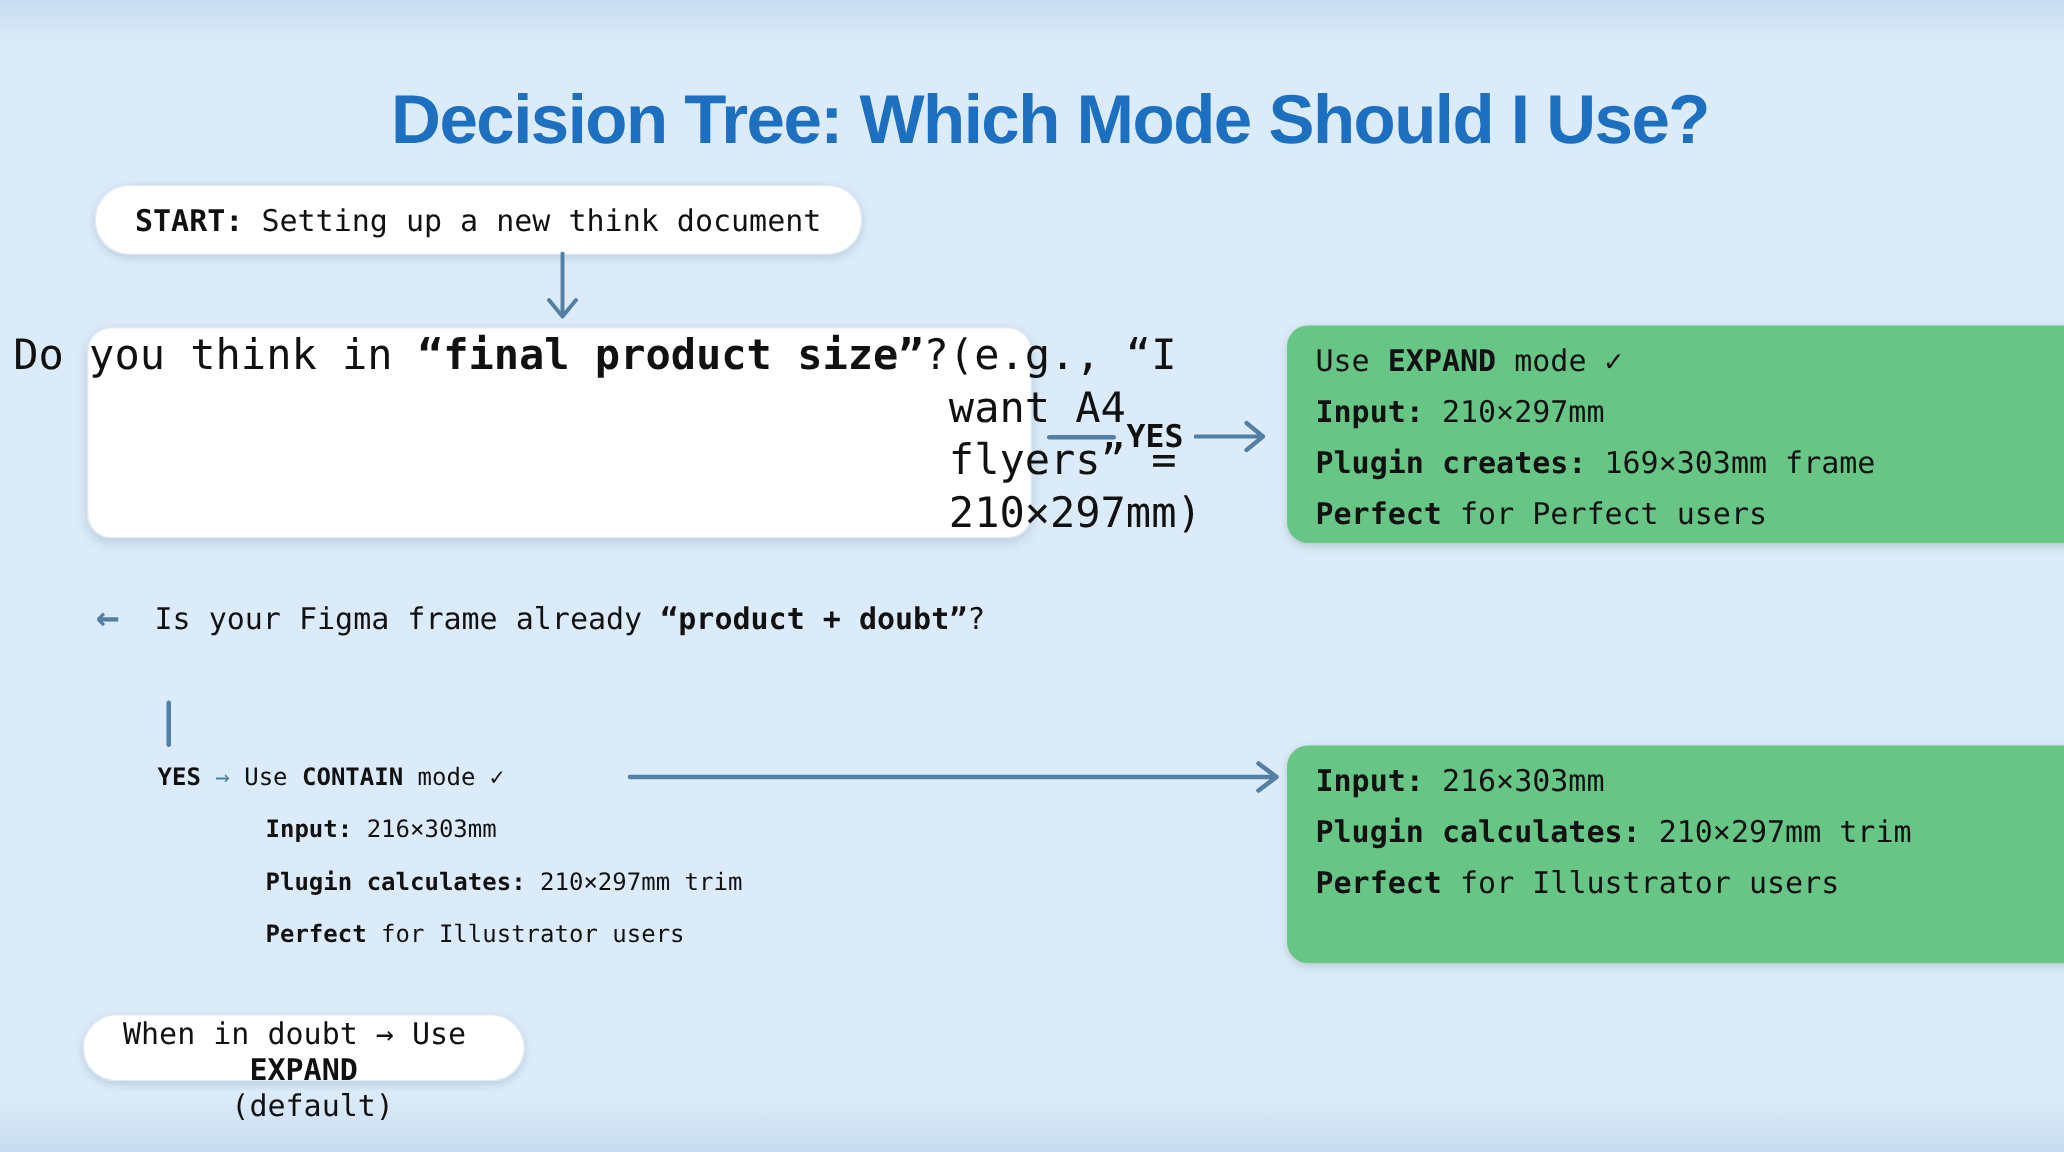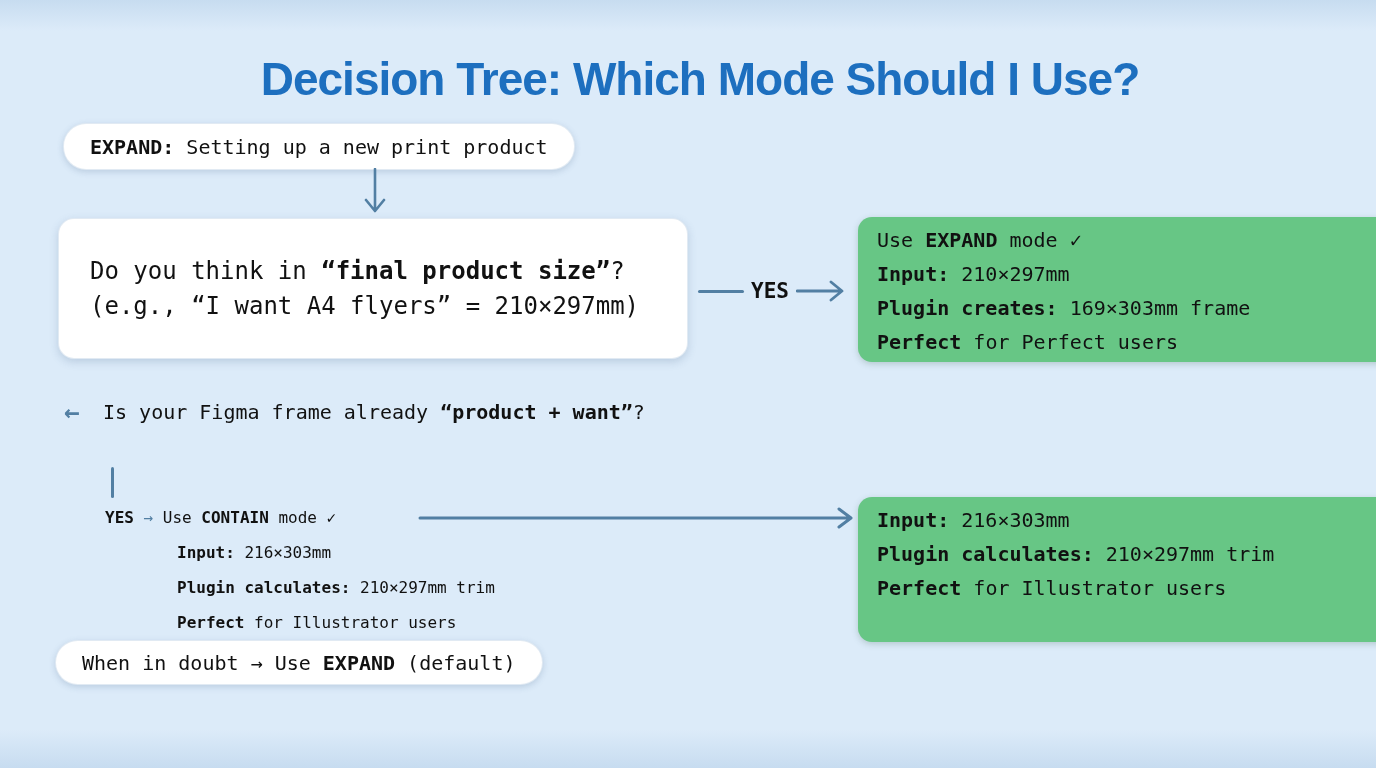--- a/index.html
+++ b/index.html
@@ -15,28 +15,28 @@
     font-size:46px; font-weight:bold; letter-spacing:-1px;
     color: var(--title,#1d6fbf);
   }
   .pill {
     position:absolute; background:var(--card,#ffffff); border-radius:23px;
     display:flex; align-items:center; padding:0 26px; font-size:20px;
     box-shadow:0 2px 6px rgba(70,100,140,.22);
     border:1px solid rgba(170,195,220,.35);
   }
   .pill.start { left:63px; top:123px; height:45px; }
-  .pill.note  { left:55px; top:640px; height:43px; }
+  .pill.note  { left:55px; top:676px; height:43px;flex-direction:column; }
   .card {
     position:absolute; left:58px; top:218px; width:630px; height:141px;
     background:var(--card,#ffffff); border-radius:16px;
     box-shadow:0 3px 8px rgba(70,100,140,.22);
     border:1px solid rgba(170,195,220,.35);
-    display:flex; flex-direction:column; justify-content:center;
-    padding-left:31px; box-sizing:border-box; font-size:24px; line-height:35px;
+    display:flex; flex-direction:row; justify-content:center;
+    padding-left:64px; box-sizing:border-box; font-size:28px; line-height:35px;
   }
   .result-box {
     position:absolute; left:858px; width:542px; height:145px;
     background:var(--green,#67c685); border-radius:14px;
     box-shadow:0 2px 6px rgba(60,100,80,.25);
     padding:6px 0 0 19px; box-sizing:border-box;
     font-size:20px; line-height:34px;
   }
   .result-box.expand  { top:217px; }
   .result-box.contain { top:497px; }
@@ -71,22 +71,22 @@
   .long-arrow { left:418px; top:506px; }
 </style>
 </head>
 <body>
 
 <div class="canvas">
 
   <h1 class="title">Decision Tree: Which Mode Should I Use?</h1>
 
   <div class="pill start">
-    <b>EXPAND:</b>
-      <span> Setting up a new print product</span>
+    <b>START:</b>
+      <span> Setting up a new think document</span>
   </div>
 
   <svg class="arrow-svg arrow-down" width="26" height="50" viewBox="0 0 26 50">
     <path d="M13 1 V41 M4 32 L13 43 L22 32" fill="none" stroke="currentColor" stroke-width="2.6" stroke-linecap="round" stroke-linejoin="round"></path>
   </svg>
 
   <div class="card">
     <div class="line"><span>Do you think in </span><b>“final product size”</b><span>?</span></div>
     <div class="line">(e.g., “I want A4 flyers” = 210×297mm)</div>
   </div>
@@ -102,21 +102,21 @@
   <div class="result-box expand">
     <div class="line"><span>Use </span><b>EXPAND</b><span> mode ✓</span></div>
     <div class="line"><span></span><b>Input:</b><span> 210×297mm</span></div>
     <div class="line"><span></span><b>Plugin creates:</b><span> 169×303mm frame</span></div>
     <div class="line"><span></span><b>Perfect</b><span> for Perfect users</span></div>
   </div>
 
   <div class="q2">
     <span class="back-arrow">←</span>
     <div>
-      <div class="line"><span>Is your Figma frame already </span><b>“product + want”</b><span>?</span></div>
+      <div class="line"><span>Is your Figma frame already </span><b>“product + doubt”</b><span>?</span></div>
     </div>
   </div>
 
   <div class="vline"></div>
 
   <div class="contain-inline">
     <div class="line"><b>YES</b><span class="blue-arrow"> → </span><span>Use </span><b>CONTAIN</b><span> mode ✓</span></div>
     <div class="line indent"><span></span><b>Input:</b><span> 216×303mm</span></div>
     <div class="line indent"><span></span><b>Plugin calculates:</b><span> 210×297mm trim</span></div>
     <div class="line indent"><span></span><b>Perfect</b><span> for Illustrator users</span></div>

